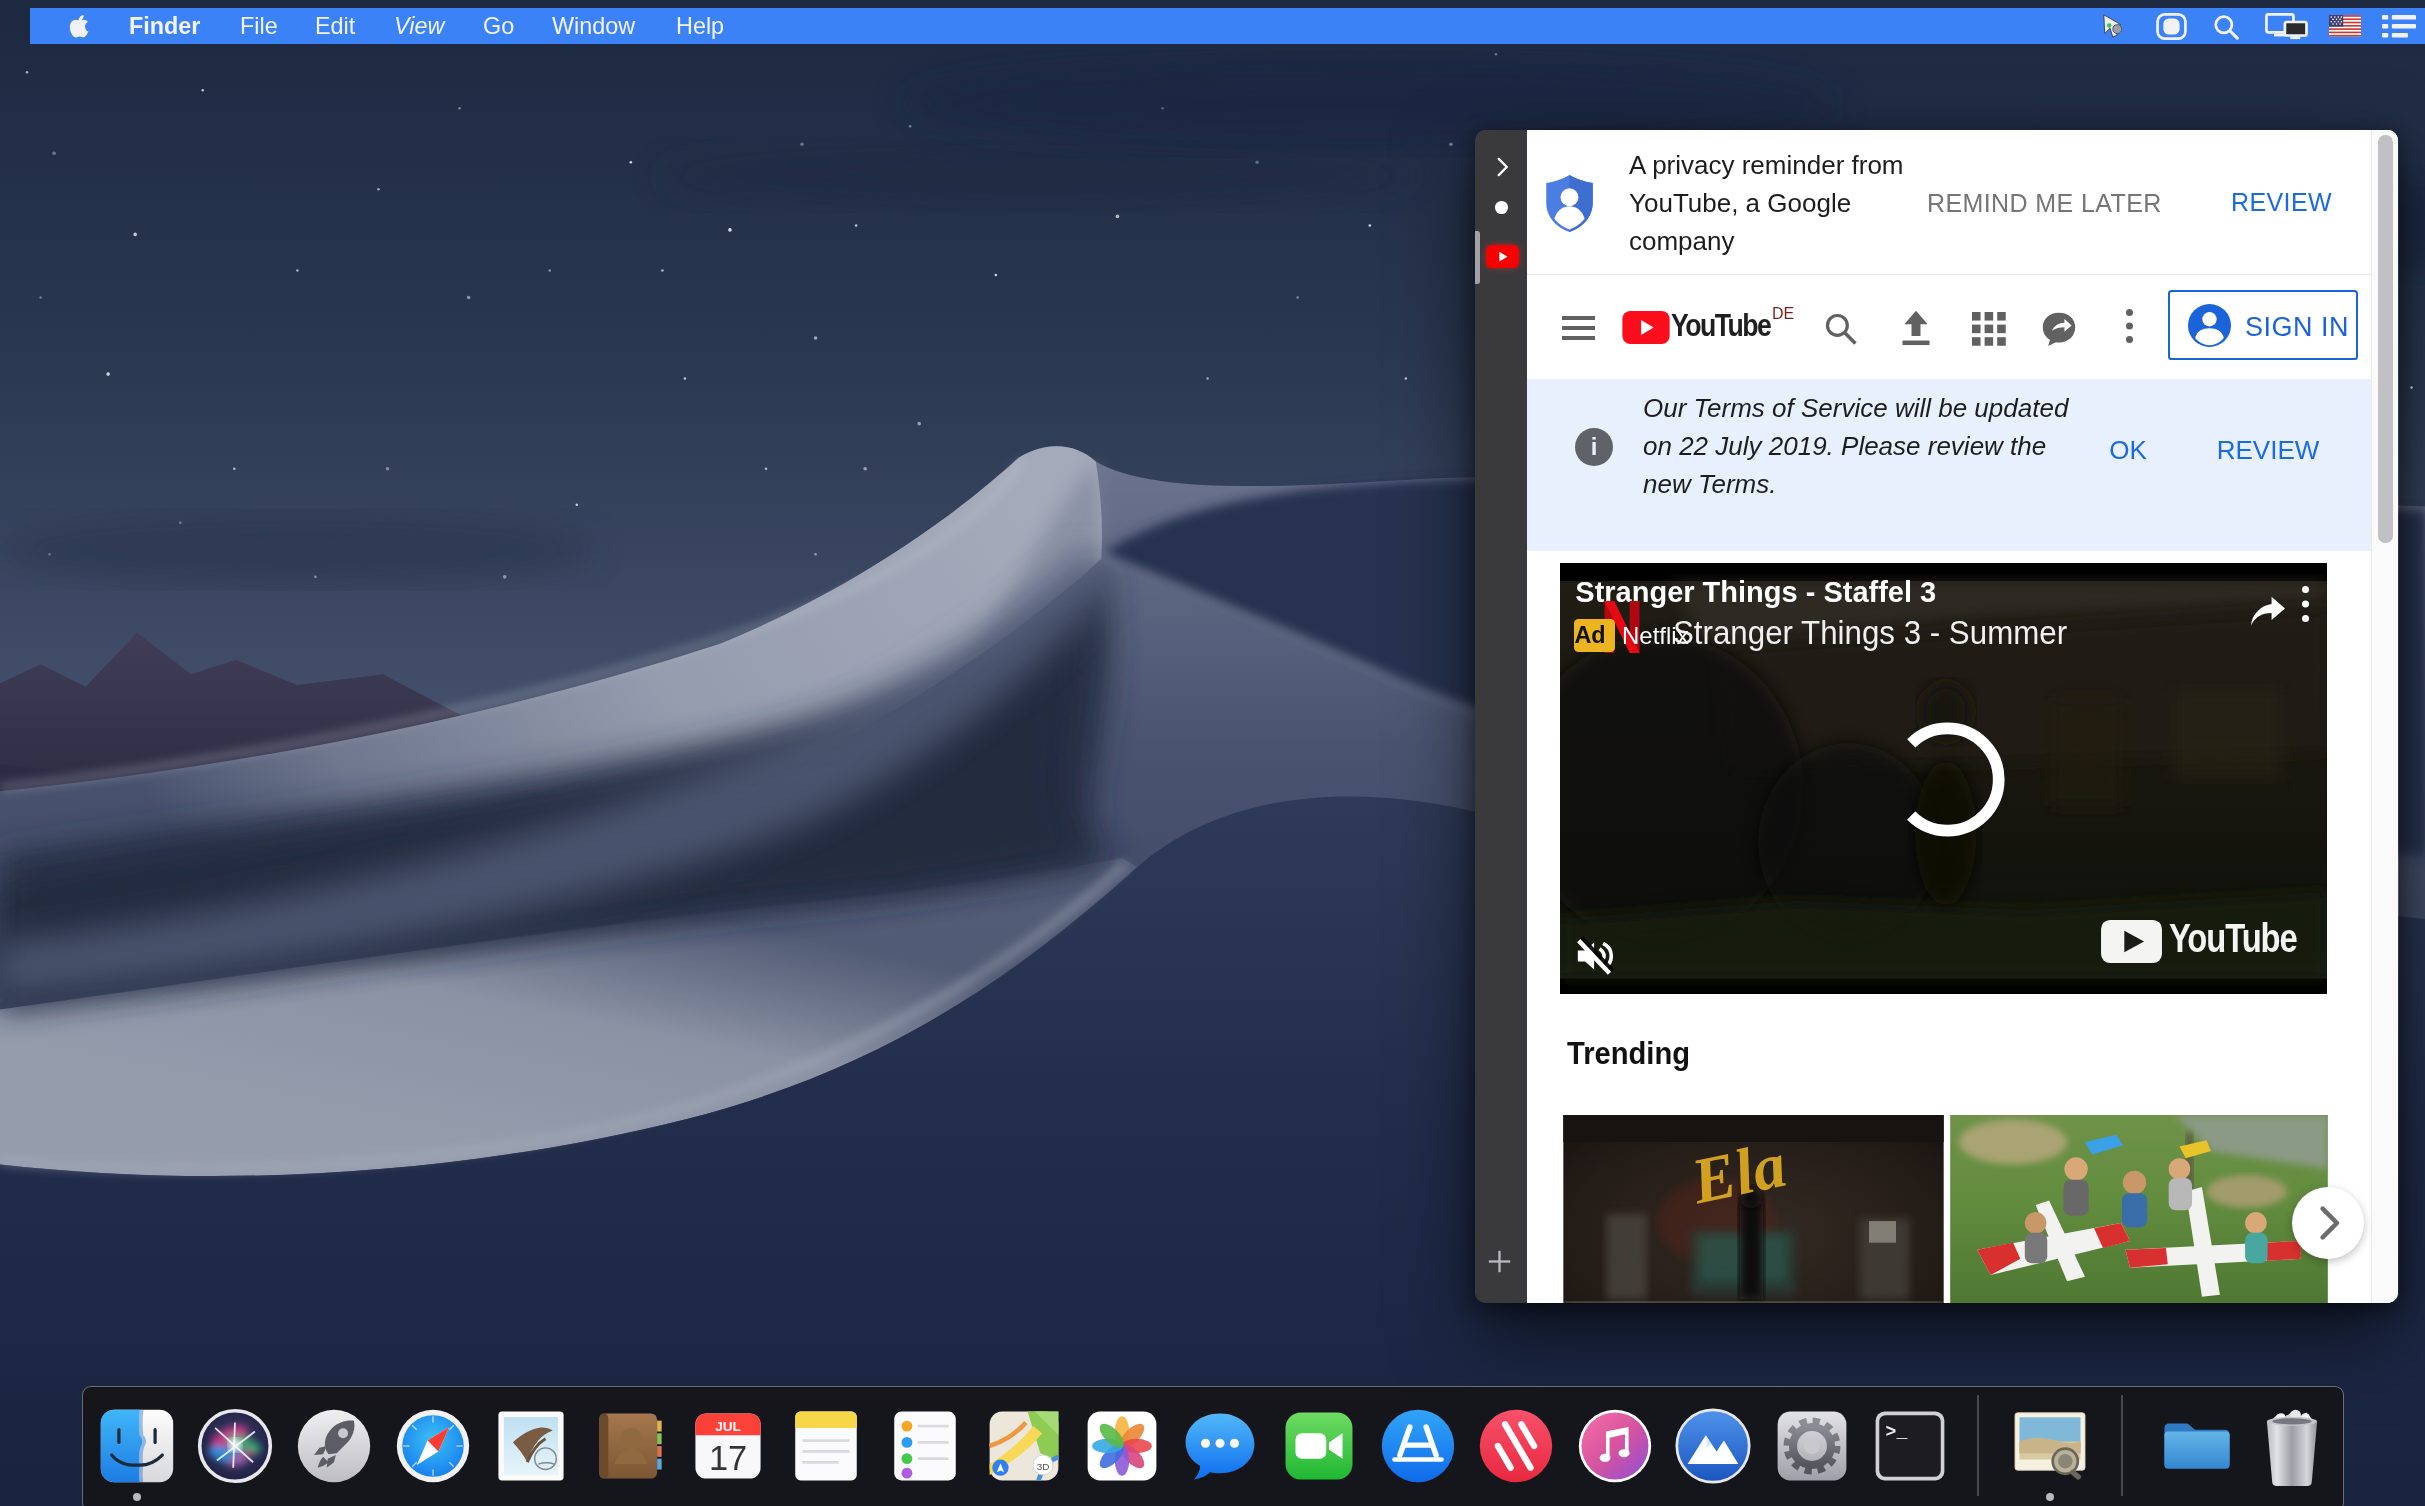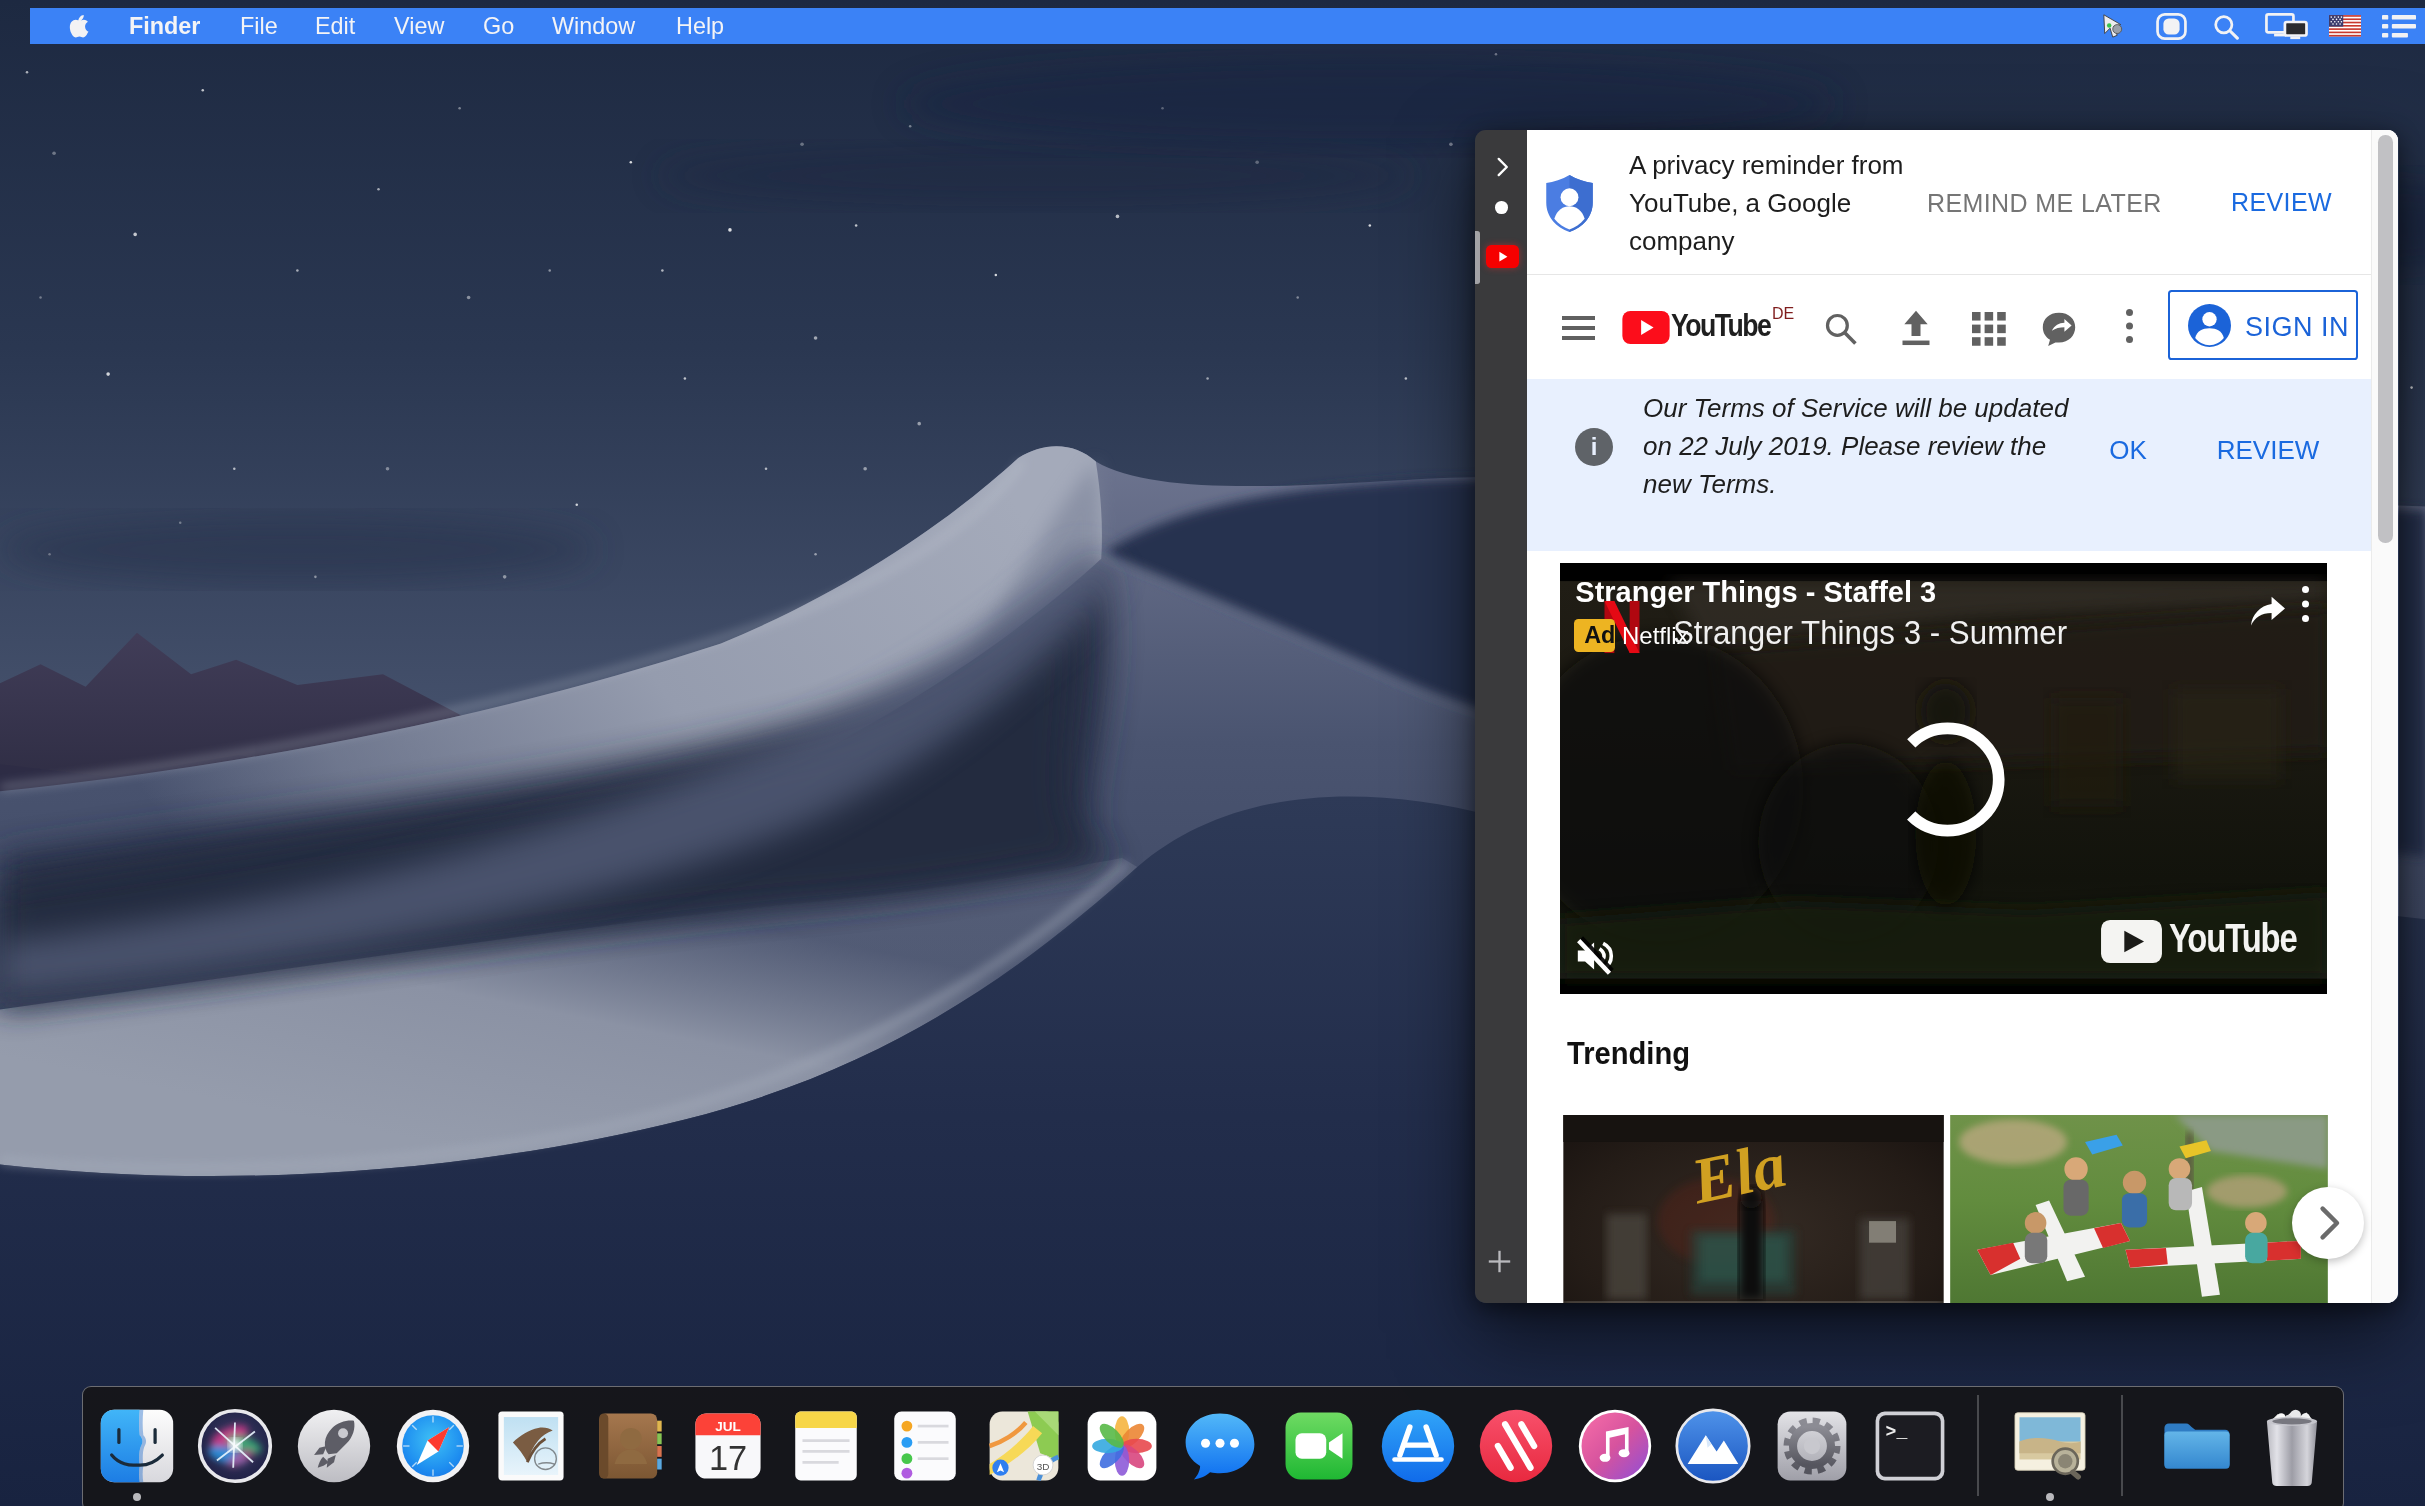--- a/index.html
+++ b/index.html
@@ -165,21 +165,21 @@
 </svg>
 
 <div id="menubar">
   <svg class="abs" style="left:38px;top:6.3px" width="23.4" height="25" viewBox="0 0 26 28">
     <path fill="#f2f2f4" d="M17.5,1.2 c0.3,1.7-0.5,3.4-1.5,4.6 c-1.1,1.3-2.8,2.2-4.4,2.1 c-0.3-1.6,0.5-3.3,1.5-4.4 C14.2,2.2,16,1.3,17.5,1.2 Z
       M21.7,21.6 c-0.9,2-2.7,4.7-4.9,4.7 c-1.6,0-2.1-1-4.1-1 c-2,0-2.6,1-4.1,1 c-2.3,0-4.2-3-5.1-5 C1.6,17.1,1.2,11.6,3.9,8.6 c1.2-1.4,3-2.3,4.8-2.3 c1.8,0,3,1,4.5,1 c1.5,0,2.4-1,4.5-1 c1.6,0,3.3,0.9,4.5,2.3 c-2,1.2-3.2,3.2-3.2,5.5 c0,2.6,1.6,4.9,3.9,5.9 C22.6,20.5,22.2,20.7,21.7,21.6 Z"></path>
   </svg>
   <div class="mi" style="left:99px;font-weight:700;">Finder</div>
   <div class="mi" style="left:210px;">File</div>
   <div class="mi" style="left:285px;">Edit</div>
-  <div class="mi" style="left:364px;">View</div>
+  <div class="mi" style="left:364px;font-style:italic;">View</div>
   <div class="mi" style="left:453px;">Go</div>
   <div class="mi" style="left:522px;">Window</div>
   <div class="mi" style="left:646px;text-align:right;">Help</div>
   <svg class="abs" style="left:2072px;top:5.4px" width="34" height="25" viewBox="0 0 38 28">
     <path d="M2,2 L21,13 L13,15 L17,25 L12,27 L9,17 L3,23 Z" fill="#ececee" stroke="#3a3a3c" stroke-width="1"></path>
     <circle cx="17" cy="18" r="5" fill="#9aa0aa" stroke="#555" stroke-width="1"></circle>
     <circle cx="8" cy="14" r="2.5" fill="#36c24b"></circle>
   </svg>
   <svg class="abs" style="left:2126px;top:4.5px" width="31" height="27" viewBox="0 0 34 30">
     <rect x="1.5" y="1.5" width="31" height="27" rx="8" fill="none" stroke="#f2f2f4" stroke-width="3"></rect>
@@ -340,21 +340,21 @@
         <path d="M0,395 L260,375 L520,385 L851,365 L851,461 L0,461 Z" fill="#191b10" opacity="0.9" filter="url(#vb)"></path>
         <ellipse cx="428" cy="300" rx="34" ry="80" fill="#0a0b06" opacity="0.8" filter="url(#vb)"></ellipse>
         <ellipse cx="428" cy="165" rx="28" ry="32" fill="#151208" opacity="0.9" filter="url(#vb)"></ellipse>
       </svg>
       <div class="abs" style="left:15.3px;top:12.6px;font-size:29px;font-weight:700;color:#fff;">Stranger Things - Staffel 3</div>
       <svg class="abs" style="left:40px;top:36px" width="44" height="56" viewBox="0 0 49 62">
         <path d="M5,2 L16,2 L16,60 L5,60 Z" fill="#b00710"></path>
         <path d="M33,2 L44,2 L44,60 L33,60 Z" fill="#b00710"></path>
         <path d="M5,2 L16,2 L44,60 L33,60 Z" fill="#e50914"></path>
       </svg>
-      <div class="abs" style="left:14.4px;top:56px;width:41px;height:33px;background:#edb422;border-radius:4.5px;text-align:right;font-size:23.4px;font-weight:700;color:#111;line-height:33px;">Ad</div>
+      <div class="abs" style="left:14.4px;top:56px;width:41px;height:33px;background:#edb422;border-radius:4.5px;text-align:left;font-size:23.4px;font-weight:700;color:#111;line-height:33px;">Ad</div>
       <div class="abs" style="left:62px;top:59px;font-size:24px;color:#fff;text-align:center;">Netflix</div>
       <div class="abs" style="left:113px;top:50px;font-size:34px;color:#f0f0f0;transform:scaleX(0.92);transform-origin:0 0;white-space:nowrap;">Stranger Things 3 - Summer</div>
       <svg class="abs" style="left:689px;top:32px" width="38" height="34" viewBox="0 0 42 38">
         <path d="M25,2 L40,15 L25,28 L25,20 C14,20 6,25 2,34 C3,22 12,12 25,10 Z" fill="#fff"></path>
       </svg>
       <div class="abs" style="left:742px;top:22.5px;width:7.2px;height:7.2px;border-radius:50%;background:#fff;box-shadow:0 14.4px 0 #fff,0 29px 0 #fff;"></div>
       <svg class="abs" style="left:330px;top:159px" width="115" height="115" viewBox="0 0 128 128">
         <circle cx="64" cy="64" r="57" fill="none" stroke="#fff" stroke-width="13" stroke-dasharray="268.5 89.5" transform="rotate(225 64 64)"></circle>
       </svg>
       <svg class="abs" style="left:16px;top:373px" width="38" height="40" viewBox="0 0 42 44">

